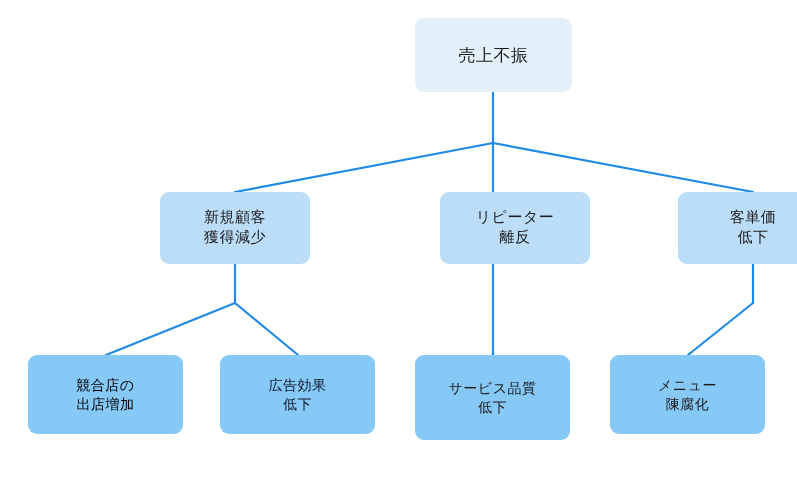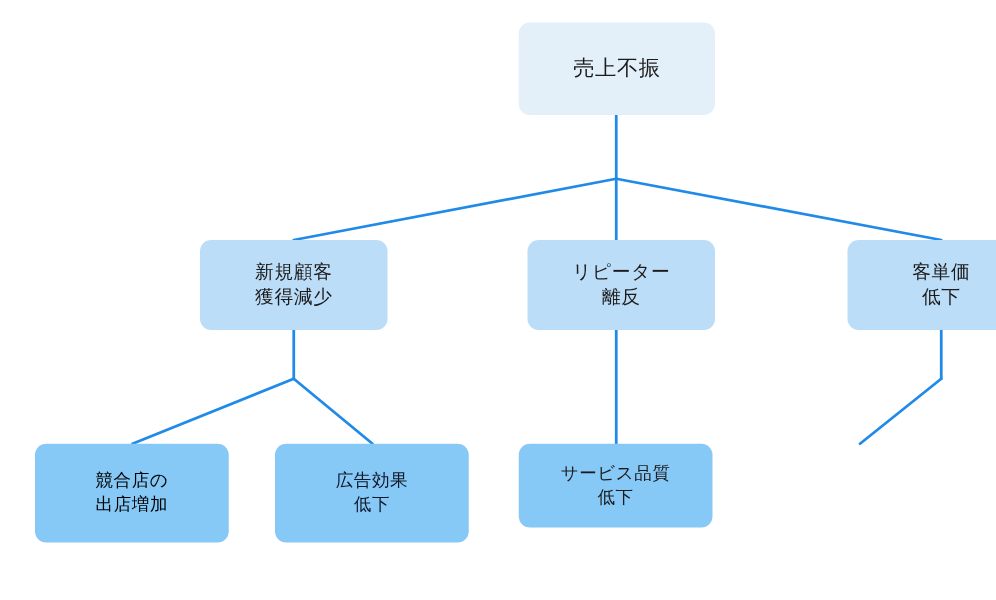--- a/index.html
+++ b/index.html
@@ -65,23 +65,25 @@
       <polyline points="235,264 235,303" fill="none" stroke="#1f8ae8" stroke-width="2.2" stroke-linecap="round" stroke-linejoin="round"></polyline>
       <polyline points="235,303 106,355" fill="none" stroke="#1f8ae8" stroke-width="2.2" stroke-linecap="round" stroke-linejoin="round"></polyline>
       <polyline points="235,303 298,355" fill="none" stroke="#1f8ae8" stroke-width="2.2" stroke-linecap="round" stroke-linejoin="round"></polyline>
       <polyline points="493,264 493,355" fill="none" stroke="#1f8ae8" stroke-width="2.2" stroke-linecap="round" stroke-linejoin="round"></polyline>
       <polyline points="753,264 753,303" fill="none" stroke="#1f8ae8" stroke-width="2.2" stroke-linecap="round" stroke-linejoin="round"></polyline>
       <polyline points="753,303 688,355" fill="none" stroke="#1f8ae8" stroke-width="2.2" stroke-linecap="round" stroke-linejoin="round"></polyline>
     </svg>
 <div class="node level-0" style="left: 415px; top: 18px; width: 157px; height: 74px; background: rgb(227, 240, 250); color: rgb(27, 27, 27);"><span>売上不振</span></div>
     <div class="node level-1" style="left: 160px; top: 192px; width: 150px; height: 72px; background: rgb(188, 221, 248); color: rgb(27, 27, 27);"><span>新規顧客
 獲得減少</span></div>
-    <div class="node level-1" style="left: 422px; top: 192px; width: 150px; height: 72px; background: rgb(188, 221, 248); color: rgb(27, 27, 27);"><span>リピーター
+    <div class="node level-1" style="left: 440px; top: 192px; width: 150px; height: 72px; background: rgb(188, 221, 248); color: rgb(27, 27, 27);"><span>リピーター
 離反</span></div>
     <div class="node level-1" style="left: 678px; top: 192px; width: 150px; height: 72px; background: rgb(188, 221, 248); color: rgb(27, 27, 27);"><span>客単価
 低下</span></div>
     <div class="node level-2" style="left: 28px; top: 355px; width: 155px; height: 79px; background: rgb(134, 200, 246); color: #000000;"><span>競合店の
 出店増加</span></div>
     <div class="node level-2" style="left: 220px; top: 355px; width: 155px; height: 79px; background: rgb(134, 200, 246); color: #0f172a;"><span>広告効果
 低下</span></div>
-    <div class="node level-2" style="left: 415px; top: 355px; width: 155px; height: 67px; background: rgb(134, 200, 246); color: rgb(27, 27, 27);"><span>サービス品質
+    <div class="node level-2" style="left: 415px; top: 355px; width: 155px; height: 85px; background: rgb(134, 200, 246); color: rgb(27, 27, 27);"><span>サービス品質
 低下</span></div>
+    <div class="node level-2" style="left: 610px; top: 355px; width: 155px; height: 79px; background: rgb(134, 200, 246); color: rgb(27, 27, 27);"><span>メニュー
+陳腐化</span></div>
   </div>
 
 </body></html>

